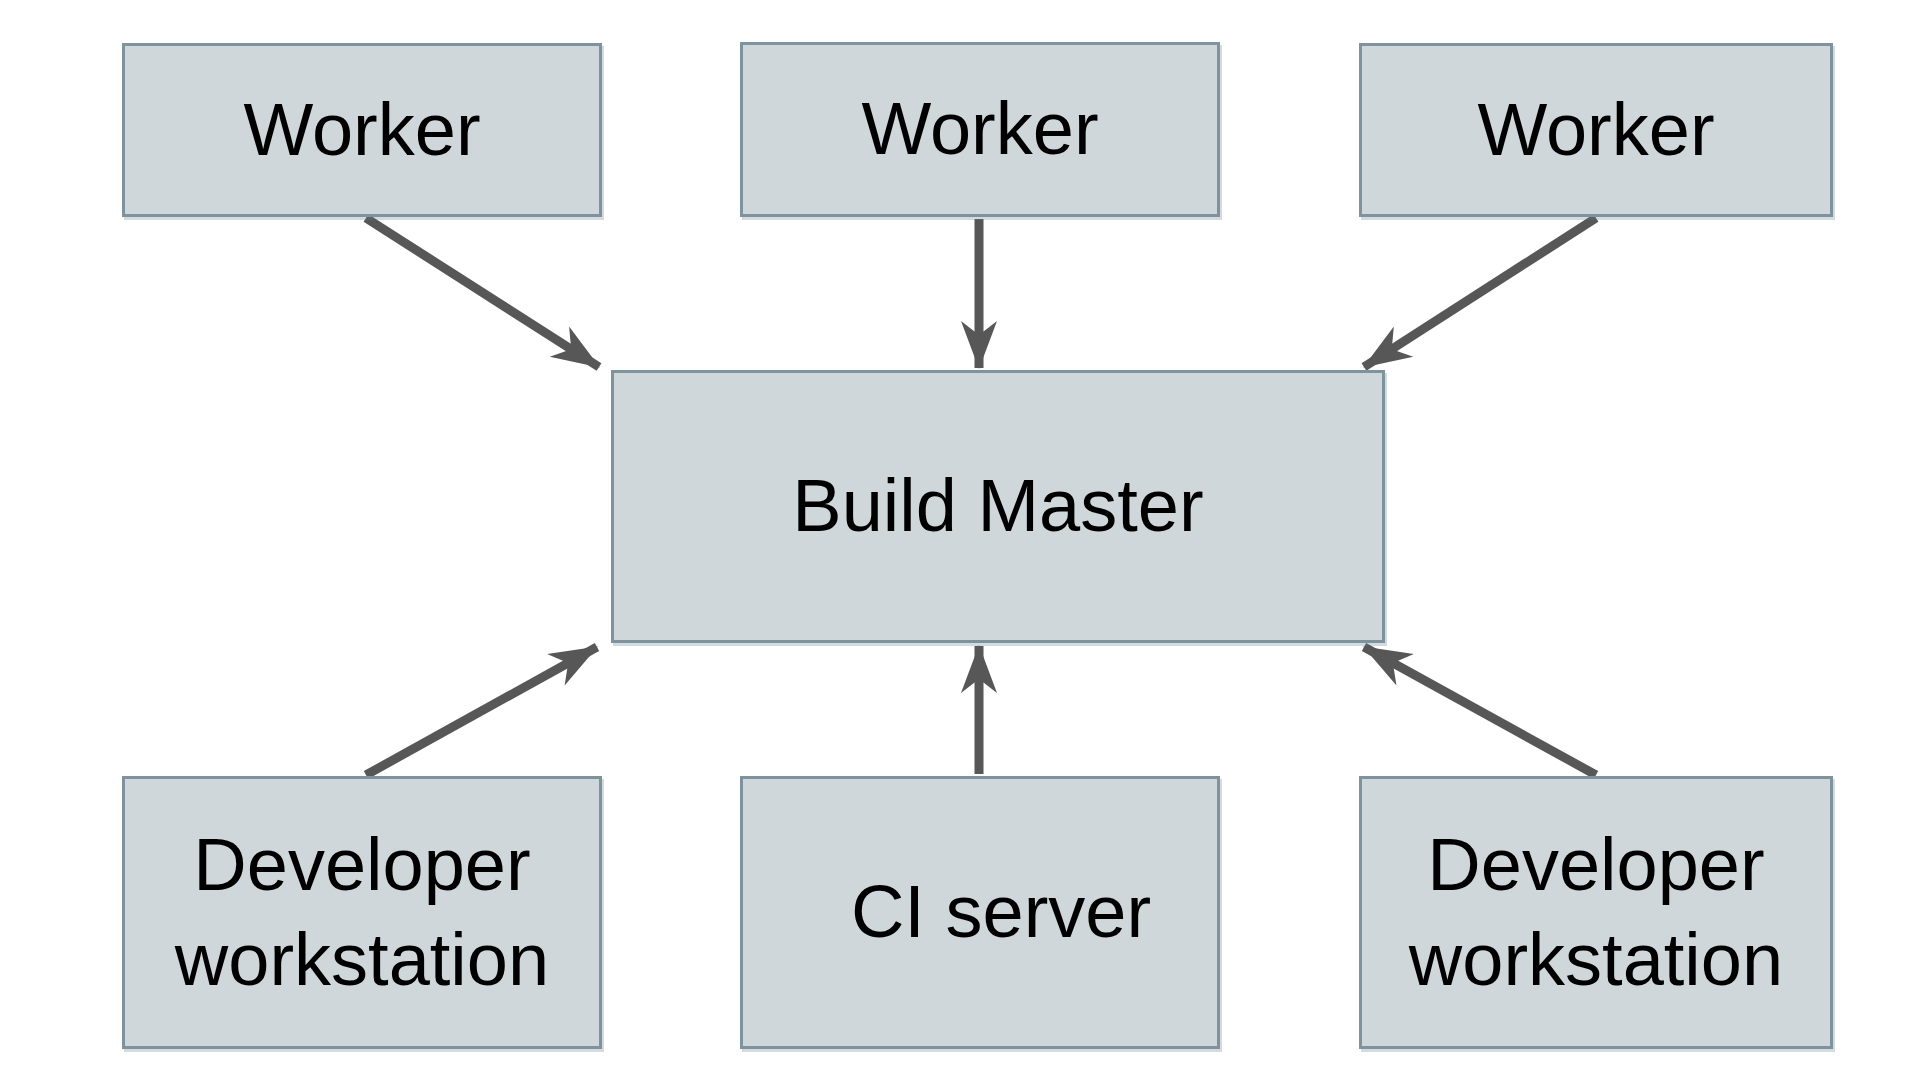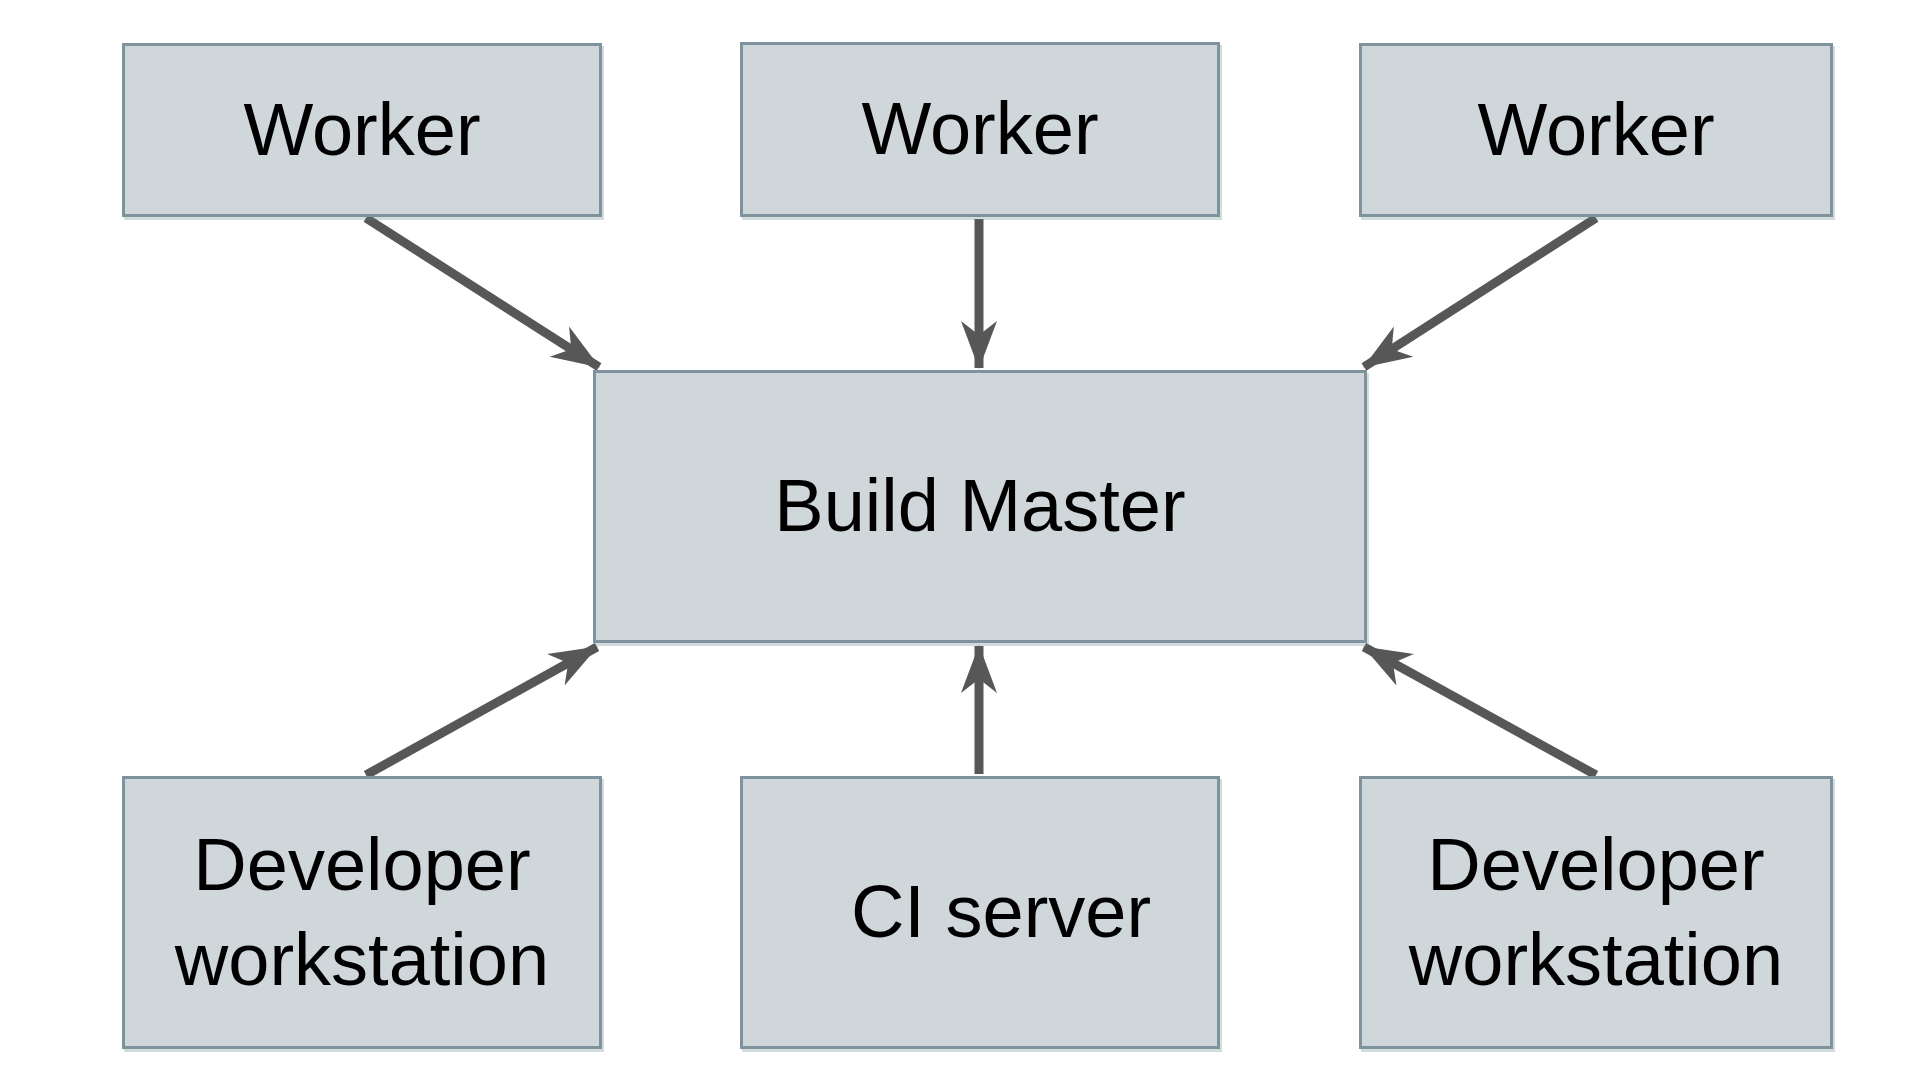--- a/index.html
+++ b/index.html
@@ -47,21 +47,21 @@
     color: var(--text, #000000);
     font-size: 74px;
     line-height: 1.28;
     letter-spacing: 0px;
     padding: 0 10px;
   }
   
   .n-worker-1 { left: 122px;  top: 43px;  width: 480px; height: 174px; }
   .n-worker-2 { left: 740px;  top: 42px;  width: 480px; height: 175px; }
   .n-worker-3 { left: 1359px; top: 43px;  width: 474px; height: 174px; }
-  .n-build-master { left: 593px; top: 370px; width: 774px; height: 273px; }
+  .n-build-master { left: 611px; top: 370px; width: 774px; height: 273px; }
   .n-dev-ws-left  { left: 122px;  top: 776px; width: 480px; height: 273px; }
   .n-ci-server    { left: 740px;  top: 776px; width: 480px; height: 273px; padding-left: 42px; }
   .n-dev-ws-right { left: 1359px; top: 776px; width: 474px; height: 273px; }
 </style>
 </head>
 <body>
 
 <div class="canvas">
 
   <svg class="edges" viewBox="0 0 1910 1090" xmlns="http://www.w3.org/2000/svg">

